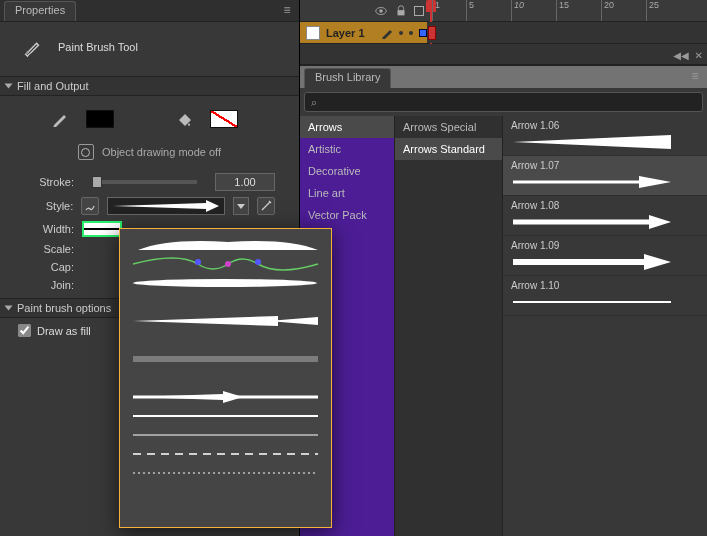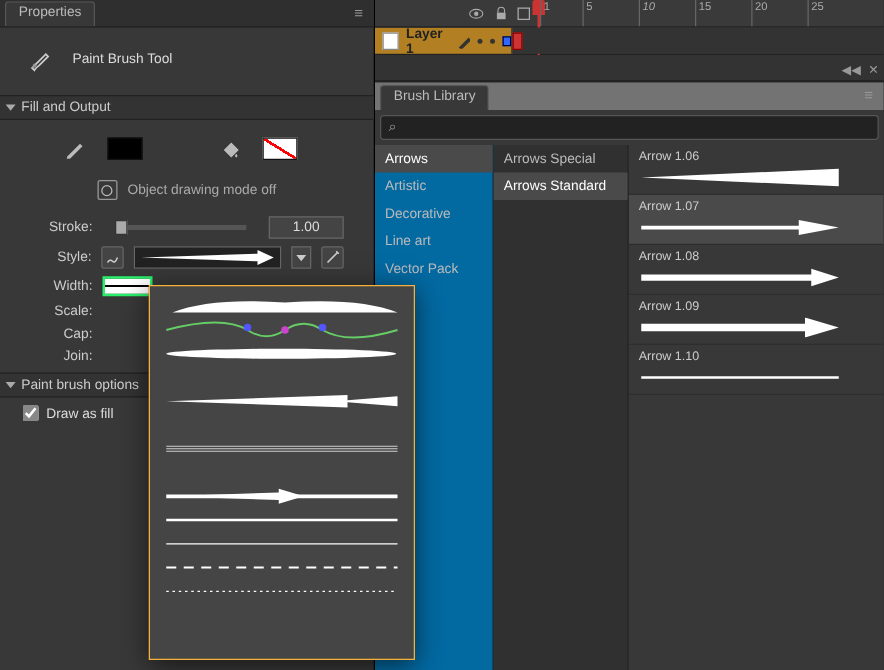--- a/index.html
+++ b/index.html
@@ -50,33 +50,33 @@
   
   .timeline-tabs { background:#222; height:20px; display:flex; align-items:flex-end; }
   .timeline-tabs .tab { background:#333; }
   .ruler { height:22px; background:#3a3a3a; display:flex; position:relative; border-bottom:1px solid #222; }
   .ruler .icons { width:130px; display:flex; justify-content:flex-end; align-items:center; gap:6px; padding-right:6px; color:#999; }
   .ruler .marks { flex:1; position:relative; }
   .tick { position:absolute; top:0; height:100%; border-left:1px solid #666; color:#aaa; font-size:9px; padding-left:2px; }
   .playhead { position:absolute; top:0; left:0; width:2px; height:44px; background:#c33; }
   .playhead::before { content:""; position:absolute; left:-4px; top:0; width:10px; height:12px; background:#c33; border-radius:2px 2px 0 0; }
   .layers { background:#3a3a3a; height:22px; display:flex; align-items:center; border-bottom:1px solid #222; }
-  .layer-label { display:flex; align-items:center; gap:6px; width:110px; padding-left:6px; background:#b28022; height:100%; color:#222; font-weight:bold; border-right:1px solid #333; }
+  .layer-label { display:flex; align-items:center; gap:6px; width:128px; padding-left:6px; background:#b28022; height:100%; color:#222; font-weight:bold; border-right:1px solid #333; }
   .layer-label .page { width:14px; height:14px; background:#fff; border:1px solid #888; }
   .frames { flex:1; position:relative; height:100%; background:#333; }
   .keyframe { position:absolute; left:0; top:4px; width:8px; height:14px; background:#c33; border:1px solid #800; }
   .timeline-gap { height:20px; background:#333; }
 
   
   .lib { flex:1; background:#383838; border-top:2px solid #222; display:flex; flex-direction:column; position:relative; }
   .lib-header { background:#737373; height:22px; display:flex; align-items:flex-end; position:relative; }
   .lib-collapse { position:absolute; right:4px; top:-16px; display:flex; gap:6px; color:#999; font-size:10px; }
   .search { margin:4px; height:20px; background:#222; border:1px solid #555; border-radius:3px; display:flex; align-items:center; padding:0 6px; color:#999; }
   .lib-body { display:flex; flex:1; overflow:hidden; }
-  .catcol { width:95px; background:#0369a1; border-right:1px solid #222; }
+  .catcol { width:95px; background:#4c1d95; border-right:1px solid #222; }
   .catcol2 { width:108px; background:#303030; border-right:1px solid #222; }
   .cat-item { padding:5px 8px; color:#bbb; cursor:default; }
   .cat-item.sel { background:#4a4a4a; color:#fff; }
   .brush-list { flex:1; overflow:auto; background:#383838; }
   .brush-item { padding:4px 8px 2px; border-bottom:1px solid #2e2e2e; cursor:default; }
   .brush-item.sel { background:#4a4a4a; }
   .brush-name { color:#ccc; font-size:10px; }
   .brush-prev { height:22px; display:flex; align-items:center; }
   .brush-prev svg { display:block; }
 

